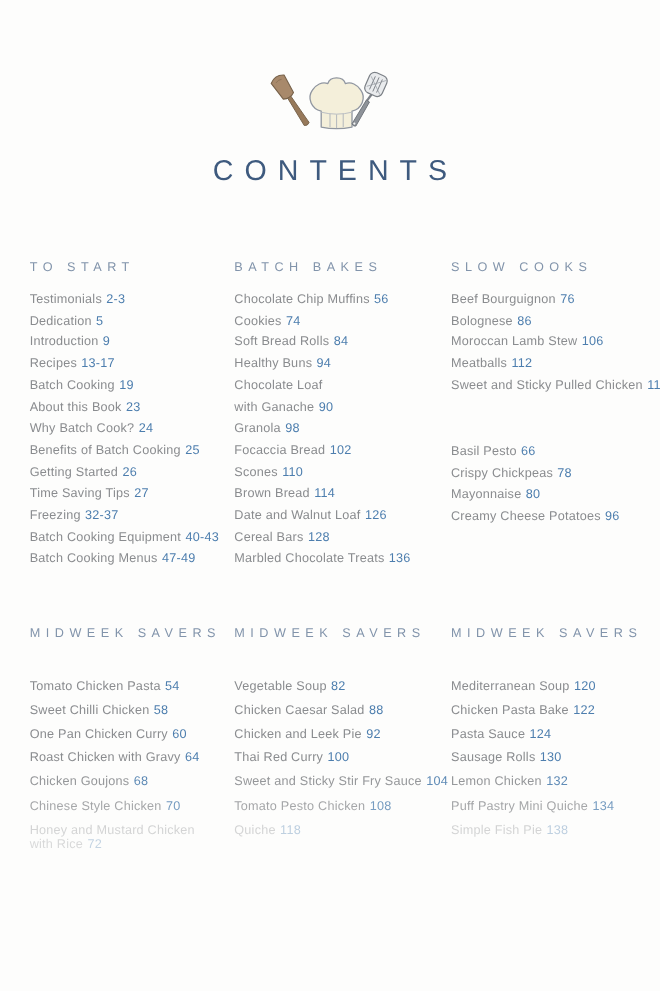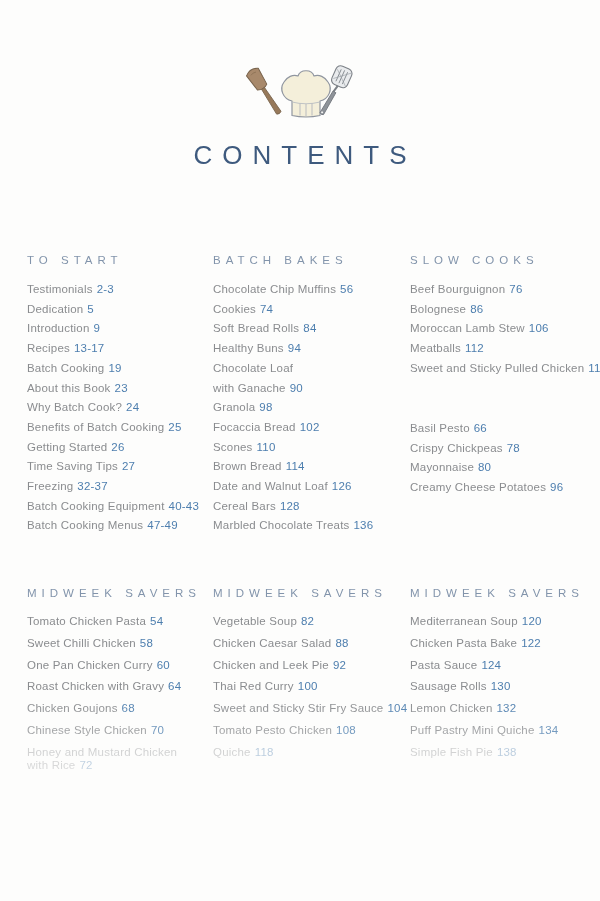--- a/index.html
+++ b/index.html
@@ -12,29 +12,29 @@
   .illustration{position:absolute;left:242px;top:58px;width:116px;height:70px;}
   .page-title{
     position:absolute;top:140px;left:0;width:100%;margin:0;
     text-align:center;box-sizing:border-box;padding-left:10px;
     font-size:26px;font-weight:300;letter-spacing:10px;color:#3e5a7e;
   }
   
   .band{position:absolute;left:0;width:600px;}
   .band1{top:237px;}
   .band2{top:570px;}
-  .col{position:absolute;top:17px;}
+  .col{position:absolute;top:0;}
   .col1{left:27px;width:184px;}
   .col2{left:213px;width:195px;}
   .col3{left:410px;width:186px;}
   .section-title{
     margin:0 0 17px 0;
     font-size:11.5px;font-weight:400;letter-spacing:5px;color:#8294ab;
   }
-  .band2 .section-title{margin-bottom:16px;}
+  .band2 .section-title{margin-bottom:36px;}
   .section-spaced{margin-top:47px;}
   ul.toc-list{list-style:none;margin:0;padding:0;}
   .toc-list li{
     font-size:11.5px;line-height:13.2px;margin-bottom:6.5px;
     letter-spacing:0.2px;color:#8a8c8f;white-space:nowrap;
   }
   .band2 .toc-list li{margin-bottom:8.6px;}
   .toc-list .pg{color:#4d7eae;margin-left:4px;}
   .toc-list li.faded{opacity:0.58;}
   

